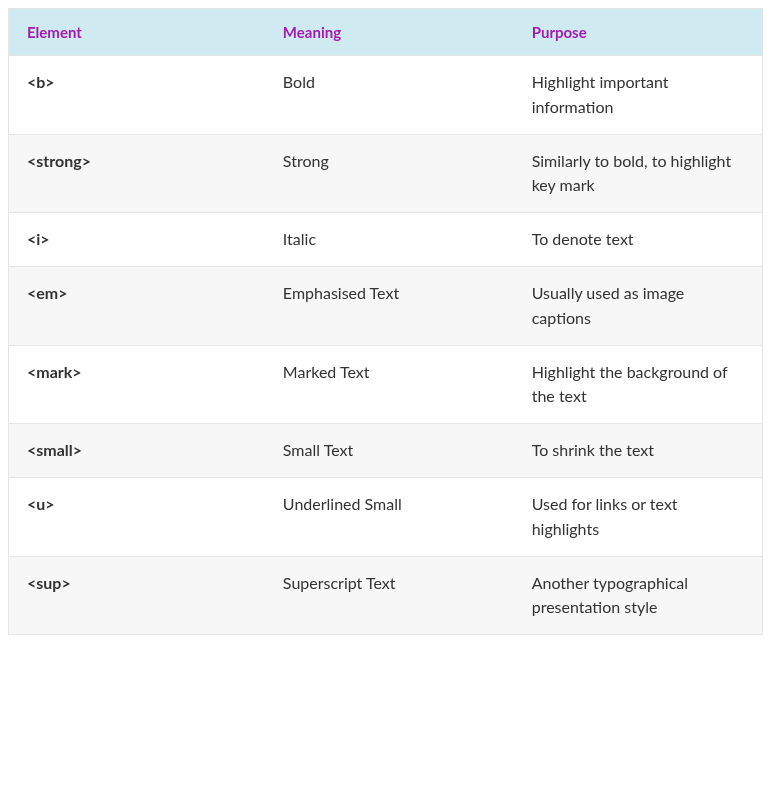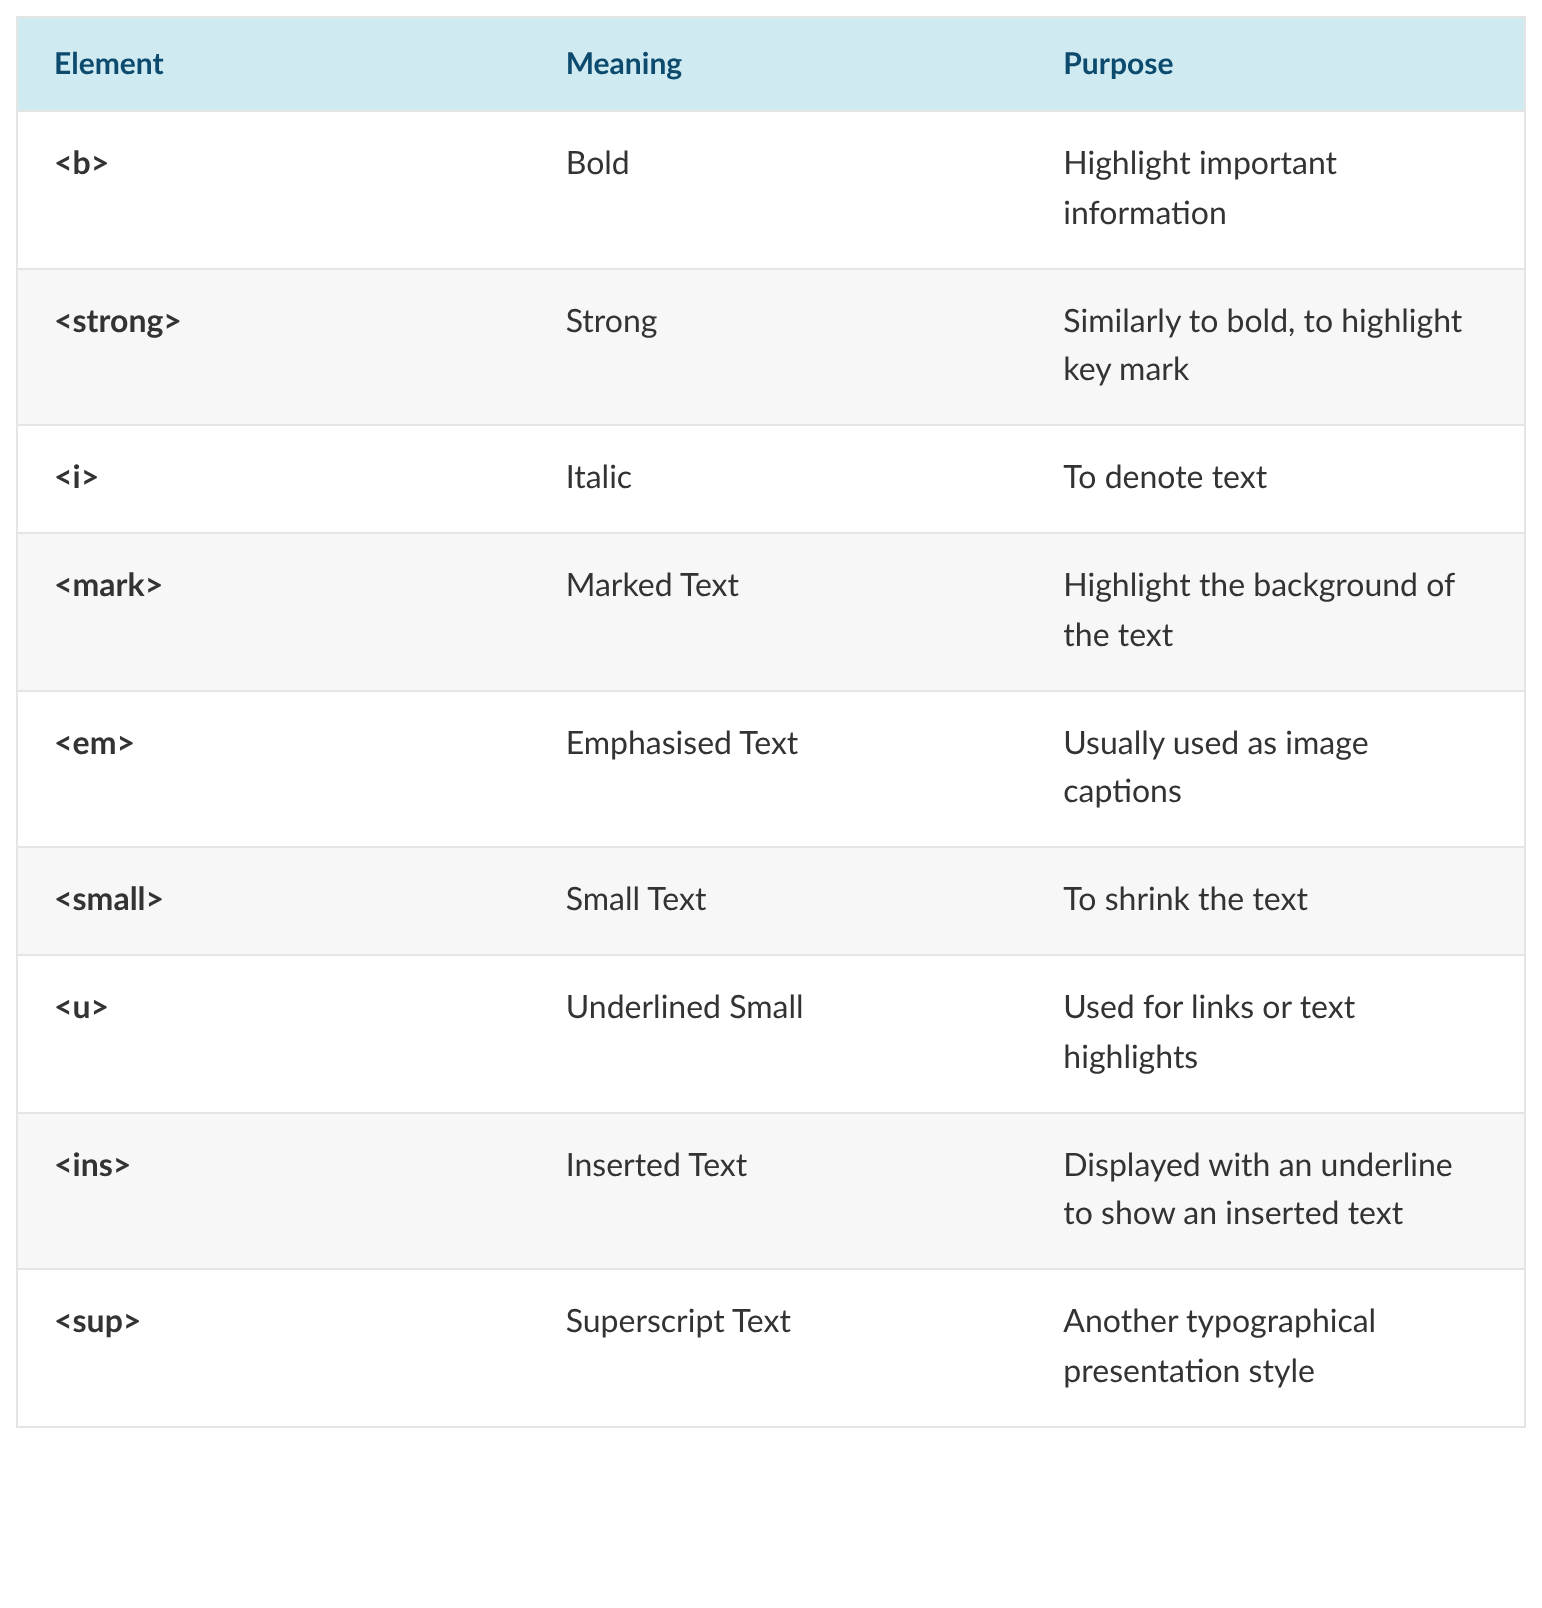--- a/index.html
+++ b/index.html
@@ -19,21 +19,21 @@
       width: 100%;
       border-collapse: collapse;
       border: 1px solid #e5e5e5;
     }
     thead th {
       background-color: #cfeaf1;
       text-align: left;
       font-weight: 700;
       padding: 14px 18px;
       border-bottom: 1px solid #e5e5e5;
-      color: #0c4a6e;
+      color: #a21caf;
       font-size: 15px;
     }
     tbody td {
       padding: 14px 18px;
       border-bottom: 1px solid #e5e5e5;
       vertical-align: top;
       color: #333;
       line-height: 1.55;
       font-size: 16px;
     }
@@ -68,43 +68,38 @@
       <td>&lt;strong&gt;</td>
       <td>Strong</td>
       <td>Similarly to bold, to highlight key mark</td>
     </tr>
     <tr>
       <td>&lt;i&gt;</td>
       <td>Italic</td>
       <td>To denote text</td>
     </tr>
     <tr>
+      <td>&lt;em&gt;</td>
+      <td>Emphasised Text</td>
+      <td>Usually used as image captions</td>
+    </tr>
+    <tr>
       <td>&lt;mark&gt;</td>
       <td>Marked Text</td>
       <td>Highlight the background of the text</td>
-    </tr>
-    <tr>
-      <td>&lt;em&gt;</td>
-      <td>Emphasised Text</td>
-      <td>Usually used as image captions</td>
     </tr>
     <tr>
       <td>&lt;small&gt;</td>
       <td>Small Text</td>
       <td>To shrink the text</td>
     </tr>
     <tr>
       <td>&lt;u&gt;</td>
       <td>Underlined Small</td>
       <td>Used for links or text highlights</td>
     </tr>
     <tr>
-      <td>&lt;ins&gt;</td>
-      <td>Inserted Text</td>
-      <td>Displayed with an underline to show an inserted text</td>
-    </tr>
-    <tr>
       <td>&lt;sup&gt;</td>
       <td>Superscript Text</td>
       <td>Another typographical presentation style</td>
     </tr>
   </tbody>
 </table>
 
 </body></html>

